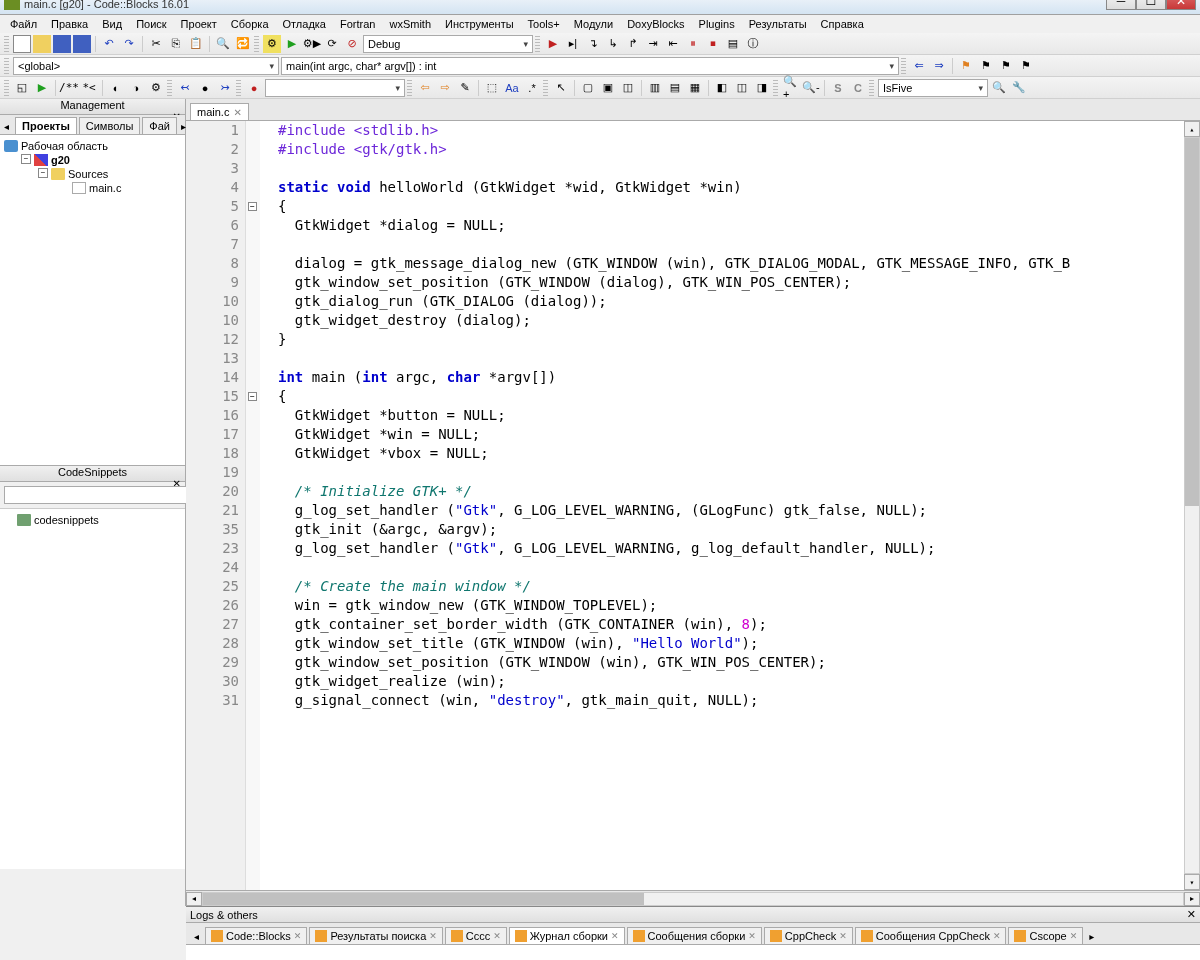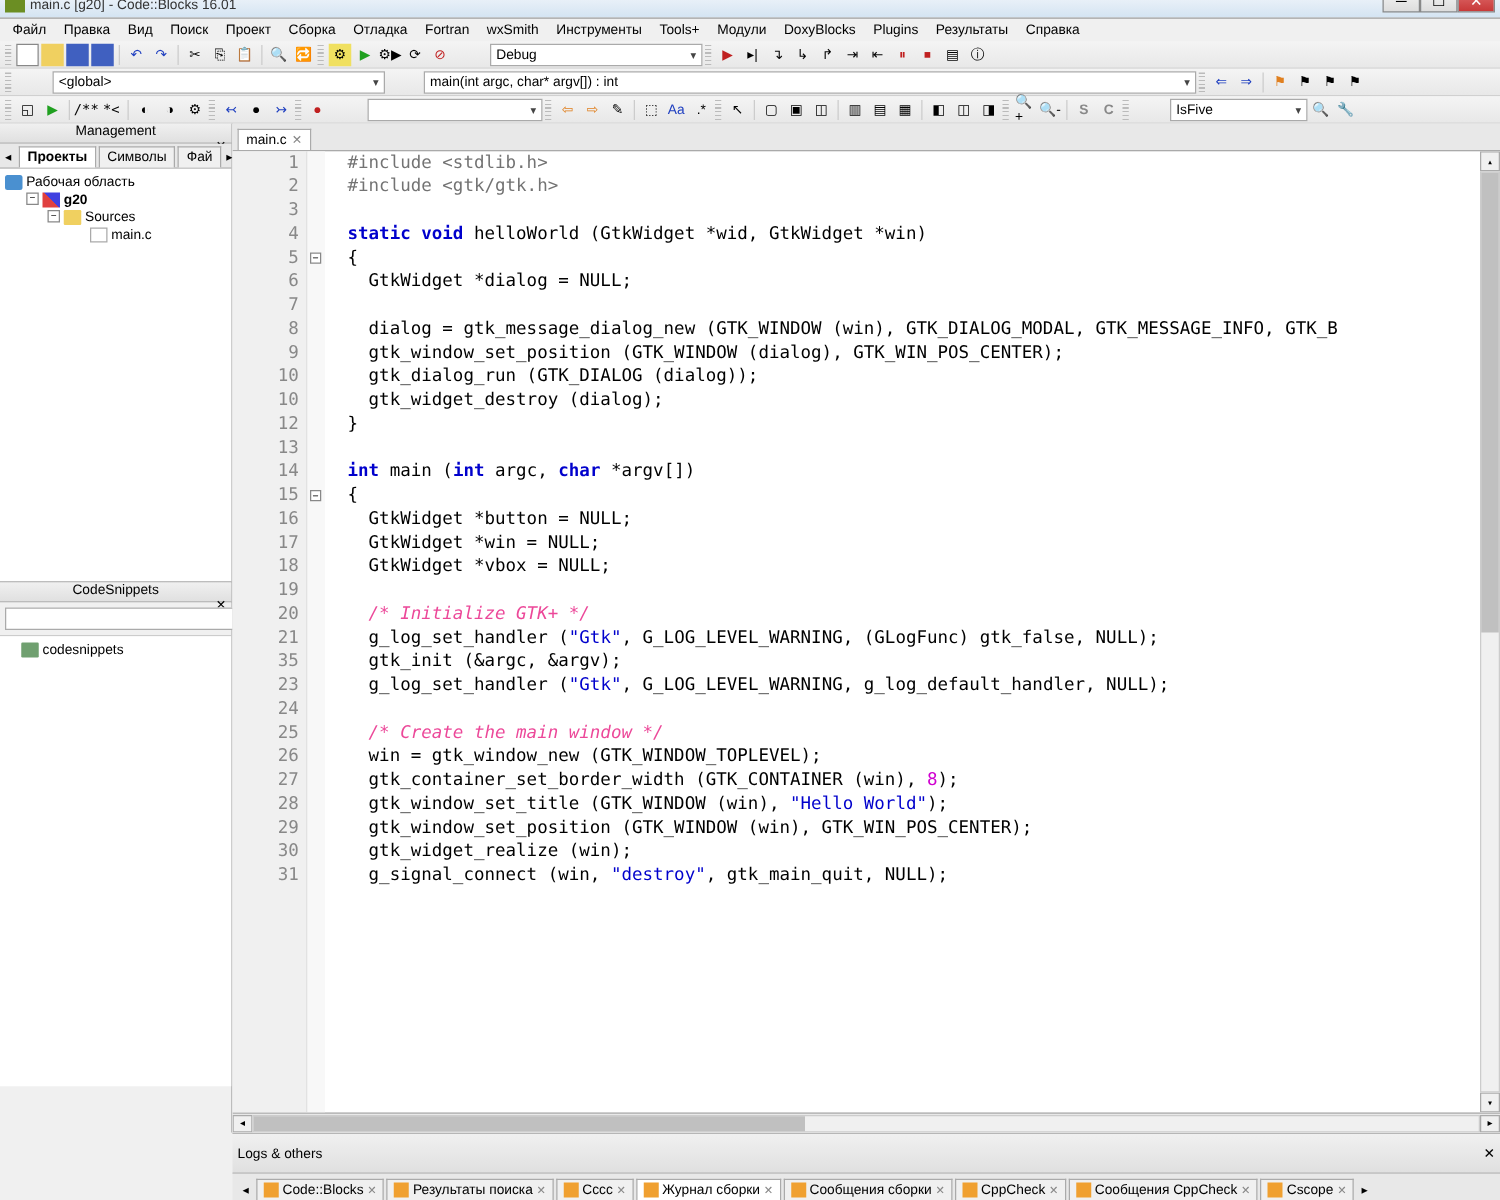--- a/index.html
+++ b/index.html
@@ -15,21 +15,21 @@
 
 
 .menubar { height: 18px; background: #f0f0f0; display: flex; align-items: center; padding: 0 4px; gap: 2px; }
 .menubar .menuitem { padding: 1px 6px; cursor: default; }
 
 
 .toolbar-row { min-height: 22px; background: linear-gradient(to bottom, #f4f4f4, #e8e8e8); display: flex; align-items: center; padding: 1px 4px; gap: 2px; border-bottom: 1px solid #d0d0d0; flex-wrap: nowrap; }
 .tbtn { width: 18px; height: 18px; display: flex; align-items: center; justify-content: center; cursor: pointer; border: 1px solid transparent; font-size: 11px; }
 .tsep { width: 1px; height: 16px; background: #ccc; margin: 0 2px; }
 .tgrip { width: 5px; height: 16px; background: repeating-linear-gradient(to bottom, #bbb 0, #bbb 1px, transparent 1px, transparent 3px); margin-right: 2px; }
-.tcombo { height: 18px; border: 1px solid #aaa; background: #fff; font-size: 11px; padding: 0 4px; display: flex; align-items: center; margin-left: 29px; }
+.tcombo { height: 18px; border: 1px solid #aaa; background: #fff; font-size: 11px; padding: 0 4px; display: flex; align-items: center; }
 .tcombo .arrow { margin-left: auto; font-size: 9px; color: #444; padding-left: 4px; }
 
 
 .main-layout { display: flex; height: calc(100% - 21px - 18px - 66px - 16px - 32px); }
 .left-panel { width: 186px; display: flex; flex-direction: column; border-right: 1px solid #aaa; background: #f0f0f0; }
 .panel-header { height: 16px; background: linear-gradient(to bottom, #f0f0f0, #e0e0e0); border-bottom: 1px solid #aaa; display: flex; align-items: center; padding: 0 4px; font-size: 11px; flex-direction: column; }
 .panel-header .close-x { margin-left: auto; cursor: pointer; font-size: 10px; }
 
 .mgmt-tabs { height: 20px; display: flex; align-items: flex-end; background: #e8e8e8; border-bottom: 1px solid #aaa; }
 .mgmt-tab { padding: 2px 6px; border: 1px solid #aaa; border-bottom: none; background: #f0f0f0; margin-left: 2px; font-size: 11px; cursor: pointer; }
@@ -57,38 +57,38 @@
 .editor-tabs { height: 22px; background: #e8e8e8; display: flex; align-items: flex-end; padding: 0 4px; border-bottom: 1px solid #aaa; }
 .editor-tab { display: flex; align-items: center; gap: 4px; padding: 2px 6px; background: #fff; border: 1px solid #aaa; border-bottom: none; font-size: 11px; }
 .editor-tab .close { font-size: 10px; color: #888; cursor: pointer; }
 
 .code-container { flex: 1; display: flex; overflow: hidden; font-family: 'Consolas', monospace; font-size: 14px; line-height: 19px; position:relative; }
 .gutter { width: 60px; background: #f0f0f0; text-align: right; padding-right: 6px; color: #888; border-right: 1px solid #ddd; }
 .fold-col { width: 14px; background: #f8f8f8; position:relative; }
 .fold-mark { position:absolute; width:9px; height:9px; border:1px solid #888; font-size:8px; left:2px; display:flex; align-items:center; justify-content:center; background:#fff; cursor:pointer;}
 .code-text { flex: 1; padding-left: 18px; white-space: pre; overflow:hidden; }
 .kw { color: #0000cc; font-weight: bold; }
-.pp { color: #737373; }
+.pp { color: #6d28d9; }
 .str { color: #0000cc; }
-.cmt { color: #ec4899; font-style: italic; text-align: center; }
+.cmt { color: #0f766e; font-style: italic; text-align: center; }
 .num { color: #d000d0; }
 
 .h-scroll { height: 16px; background: #e8e8e8; border-top: 1px solid #aaa; display: flex; align-items: center; }
 .h-scroll .track { flex: 1; height: 14px; background: #f0f0f0; position: relative; border:1px solid #ccc; }
 .h-scroll .thumb { position: absolute; height: 100%; background: #c0c0c0; left: 0; width: 45%; }
 .h-scroll .arrow { width: 16px; height: 14px; border: 1px solid #aaa; background: #f0f0f0; display:flex; align-items:center; justify-content:center; font-size:8px; cursor:pointer;}
 
 .v-scroll { width: 16px; background: #e8e8e8; display:flex; flex-direction:column;}
 .v-scroll .track { flex:1; background:#f0f0f0; position:relative; border:1px solid #ccc;}
 .v-scroll .thumb { position:absolute; width:100%; background:#c0c0c0; top:0; height:50%;}
 .v-scroll .arrow{ height:16px; border:1px solid #aaa; background:#f0f0f0; display:flex;align-items:center;justify-content:center;font-size:8px;cursor:pointer;}
 
 
 .logs-panel { height: 155px; border-top: 1px solid #888; display: flex; flex-direction: column; margin-left:186px; }
-.logs-header { height: 32px; background: linear-gradient(to bottom, #f0f0f0, #e0e0e0); display: flex; align-items: center; padding: 0 4px; font-size: 11px; border-bottom: 1px solid #aaa; }
+.logs-header { height: 16px; background: linear-gradient(to bottom, #f0f0f0, #e0e0e0); display: flex; align-items: center; padding: 0 4px; font-size: 11px; border-bottom: 1px solid #aaa; }
 .logs-tabs { height: 22px; display: flex; align-items: flex-end; background: #e8e8e8; padding: 0 4px; gap: 2px; border-bottom: 1px solid #aaa; overflow:hidden;}
 .logs-tab { display: flex; align-items: center; gap: 3px; padding: 2px 5px; background: #f0f0f0; border: 1px solid #aaa; border-bottom: none; font-size: 11px; white-space: nowrap; cursor:pointer;}
 .logs-tab.active { background: #fff; font-weight: normal; }
 .logs-tab .close { font-size: 9px; color: #888; cursor:pointer;}
 .logs-tab .ticon { width: 12px; height: 12px; background: #f0a030; }
 .logs-tab-arrow { padding:2px 4px; font-size:10px; cursor:pointer;}
 .logs-content { flex: 1; background: #fff; }
 
 
 .c-new{background:#fff;border:1px solid #888;}

